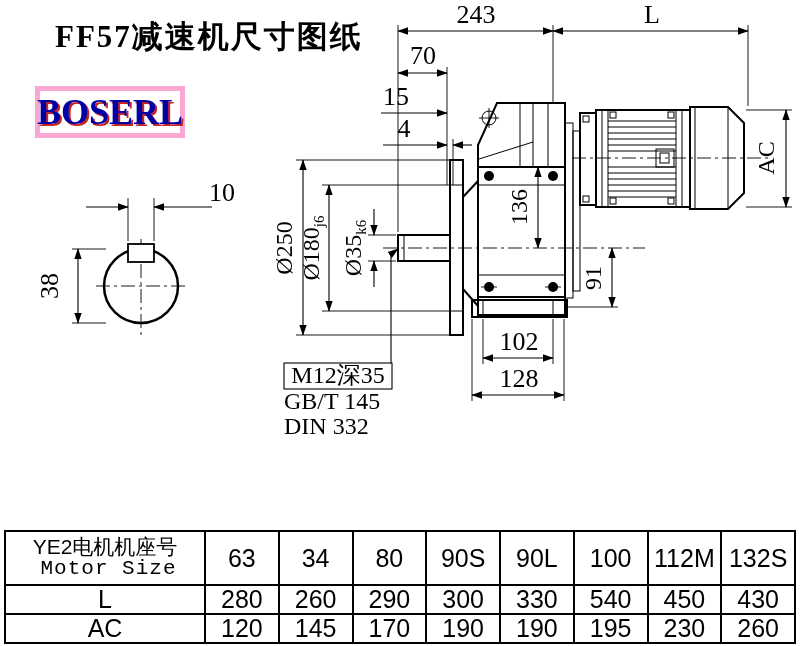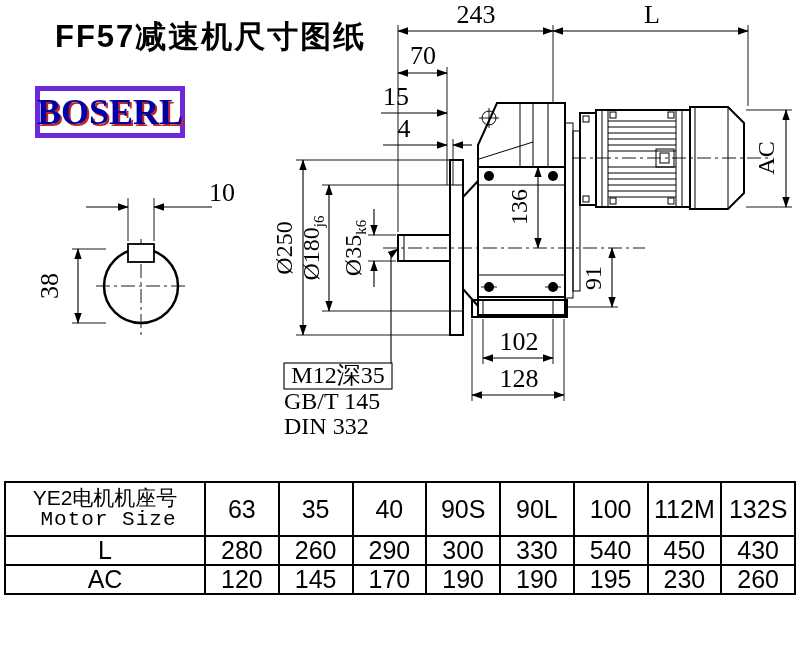--- a/index.html
+++ b/index.html
@@ -1,39 +1,39 @@
 <!DOCTYPE html>
 <html><head>
 <meta charset="utf-8">
 <style>
   html,body{margin:0;padding:0;background:#ffffff;}
   #stage{position:relative;width:800px;height:646px;background:#fff;overflow:hidden;
          font-family:"Liberation Sans", sans-serif;color:#000;}
   
   .title{position:absolute;left:55px;top:16px;font-size:31px;font-weight:700;
-         letter-spacing:2px;font-family:Liberation Sans, sans-serif;}
+         letter-spacing:2px;font-family:Liberation Serif, serif;}
   
   .logo{position:absolute;left:35px;top:86px;width:140px;height:42px;
-        border:5px solid #6d28d9;background:#fff;display:flex;align-items:center;justify-content:center;}
+        border:5px solid #f9a8d4;background:#fff;display:flex;align-items:center;justify-content:center;}
   .logo span{font-family:"Liberation Serif", serif;font-weight:700;font-size:36px;
         color:#0000a6;text-shadow:2px 2px 0 #c42525;line-height:1;}
   
   svg.draw{position:absolute;left:0;top:0;}
   .ol{stroke:#000;stroke-width:2;fill:none;}
   .ol2{stroke:#000;stroke-width:2.5;fill:none;}
   .tl{stroke:#000;stroke-width:1;fill:none;}
   .dl{stroke:#000;stroke-width:1.1;fill:none;}
   .xl{stroke:#000;stroke-width:0.9;fill:none;}
   .ct{stroke:#000;stroke-width:0.9;fill:none;stroke-dasharray:14 4 3 4;}
   .dt{font-family:"Liberation Serif", serif;font-size:26px;fill:#000;}
   .dts{font-family:"Liberation Serif", serif;font-size:24px;fill:#000;}
   .sub{font-size:15px;}
   .boltf{fill:#000;stroke:none;}
   
-  table.dims{position:absolute;left:4px;top:481px;width:792px;border-collapse:collapse;
+  table.dims{position:absolute;left:4px;top:530px;width:792px;border-collapse:collapse;
              table-layout:fixed;background:#fff;}
   table.dims td{border:2px solid #000;text-align:center;vertical-align:middle;
                 font-size:25px;padding:0;line-height:1.05;}
   td.hcell{font-size:21px;}
   td.hcell .cn{font-size:21px;}
   td.hcell .en{font-family:"Liberation Mono", monospace;font-size:21px;letter-spacing:1px;margin-left:7px;}
   tr.hrow{height:54px;}
   tr.drow{height:29px;}
 </style>
 </head>
@@ -233,22 +233,22 @@
         <col>
         <col>
     </colgroup>
     <tbody>
       <tr class="hrow">
         <td class="hcell">
           <div class="cn">YE2电机机座号</div>
           <div class="en">Motor Size</div>
         </td>
         <td>63</td>
-        <td>35</td>
-        <td>40</td>
+        <td>34</td>
+        <td>80</td>
         <td>90S</td>
         <td>90L</td>
         <td>100</td>
         <td>112M</td>
         <td>132S</td>
       </tr>
       <tr class="drow">
         <td>L</td>
         <td>280</td>
         <td>260</td>

